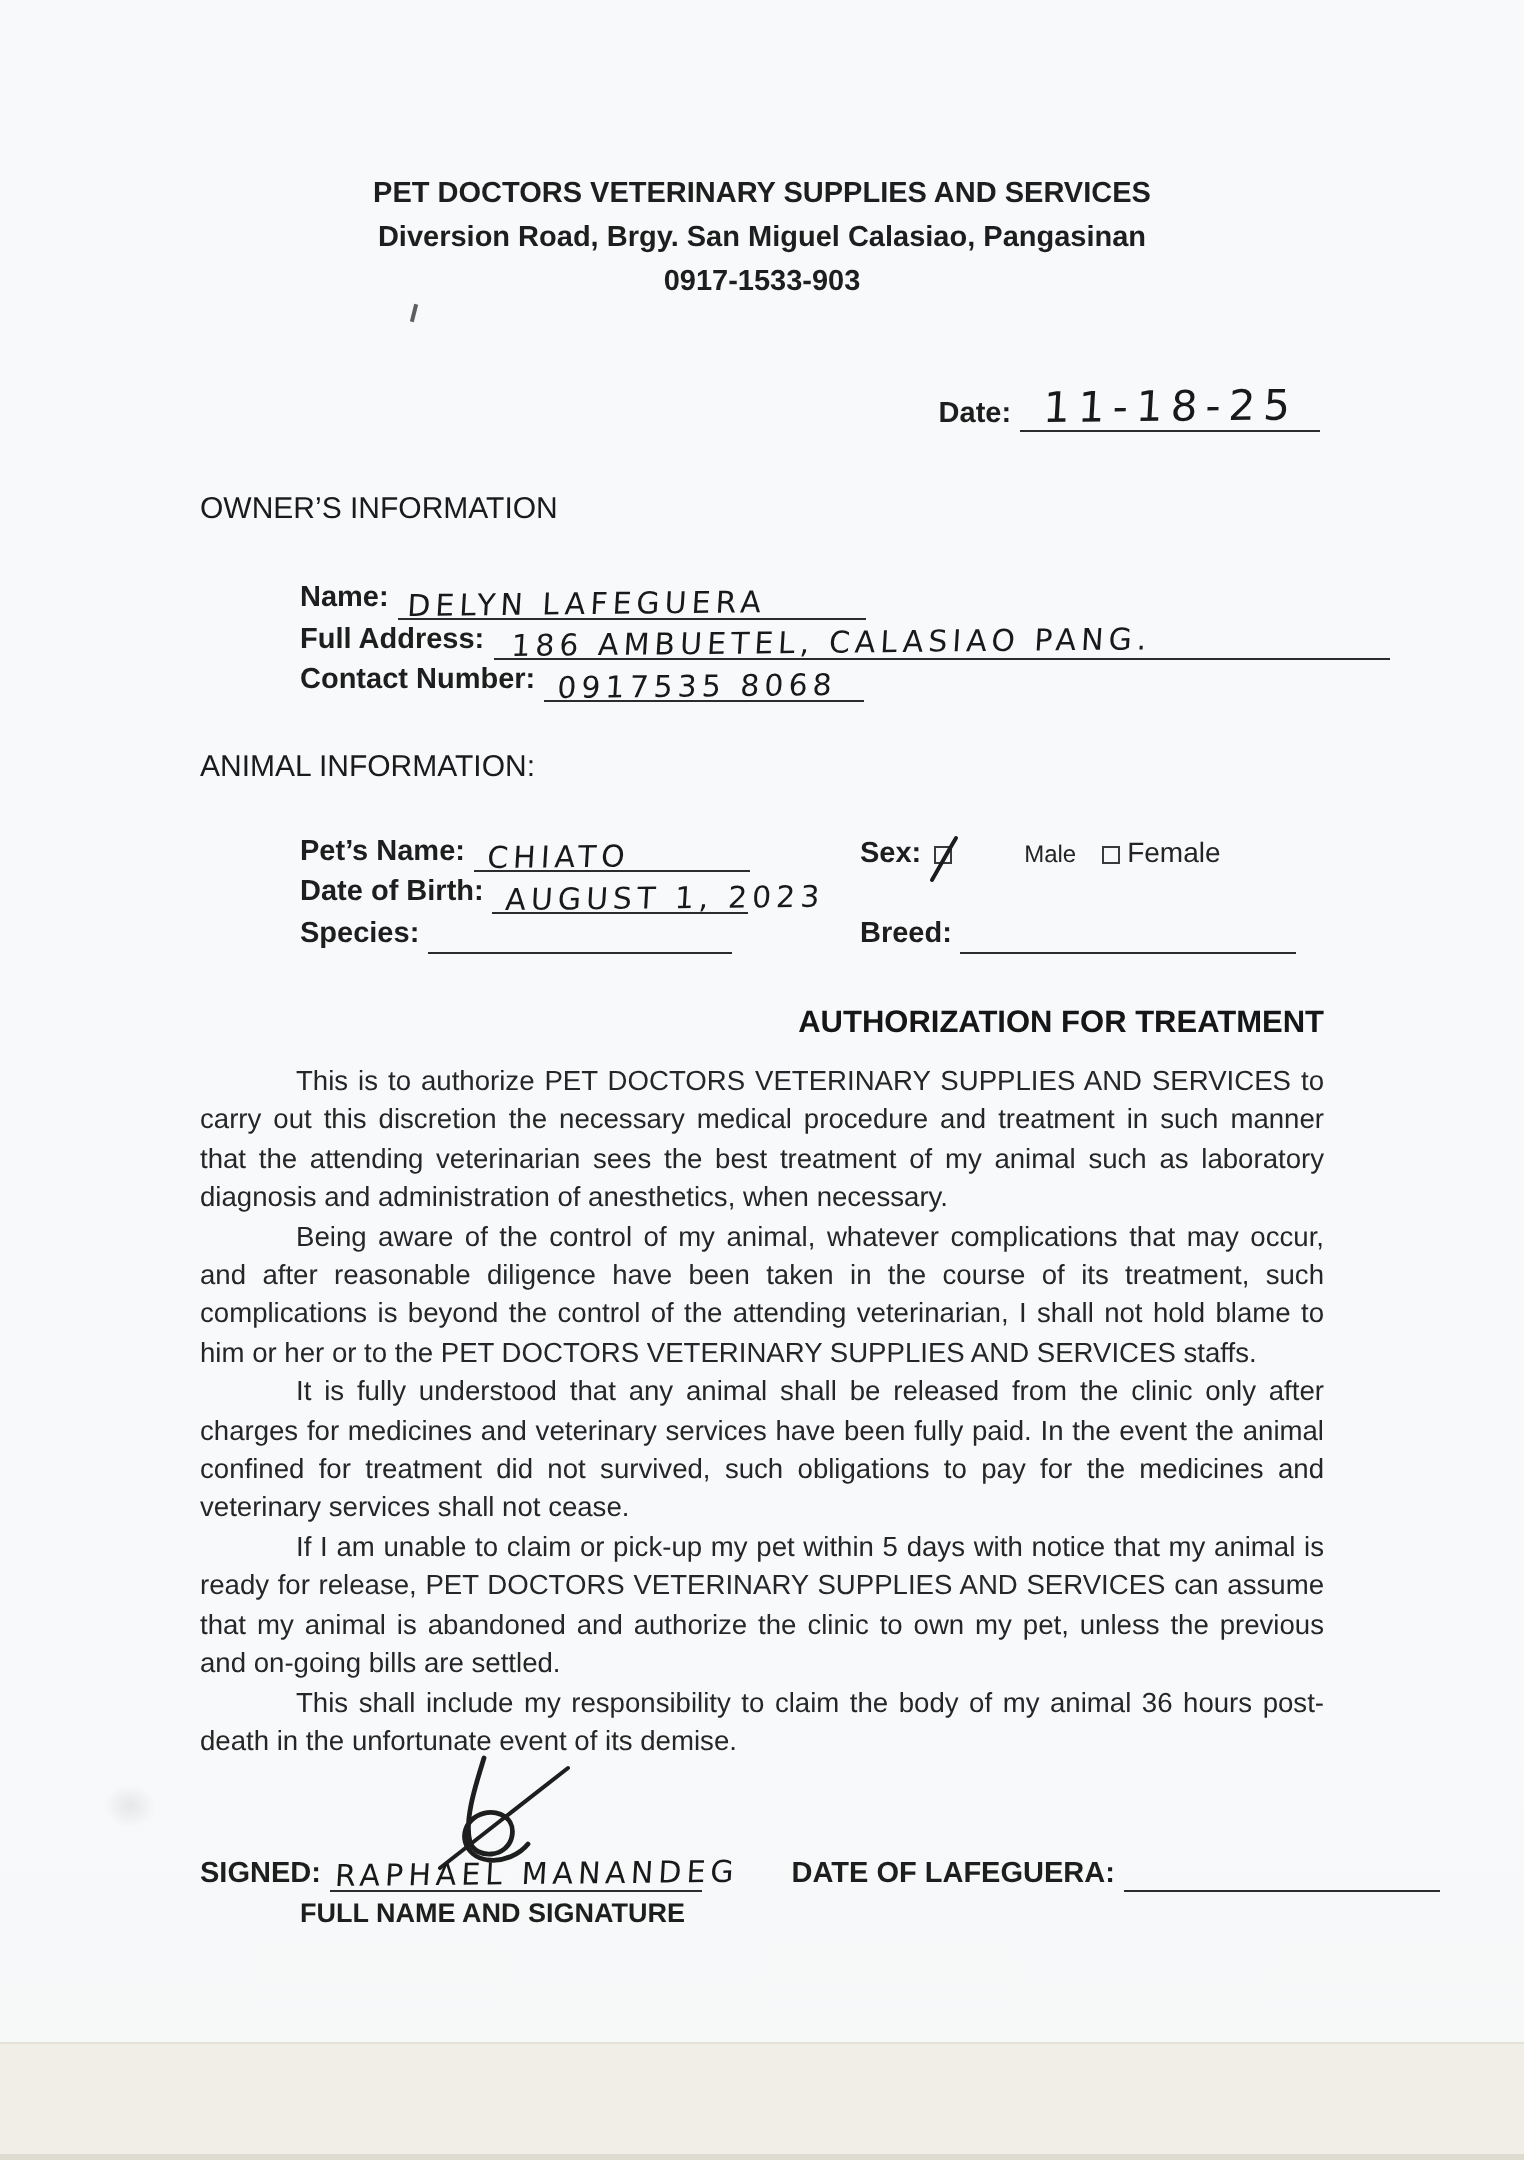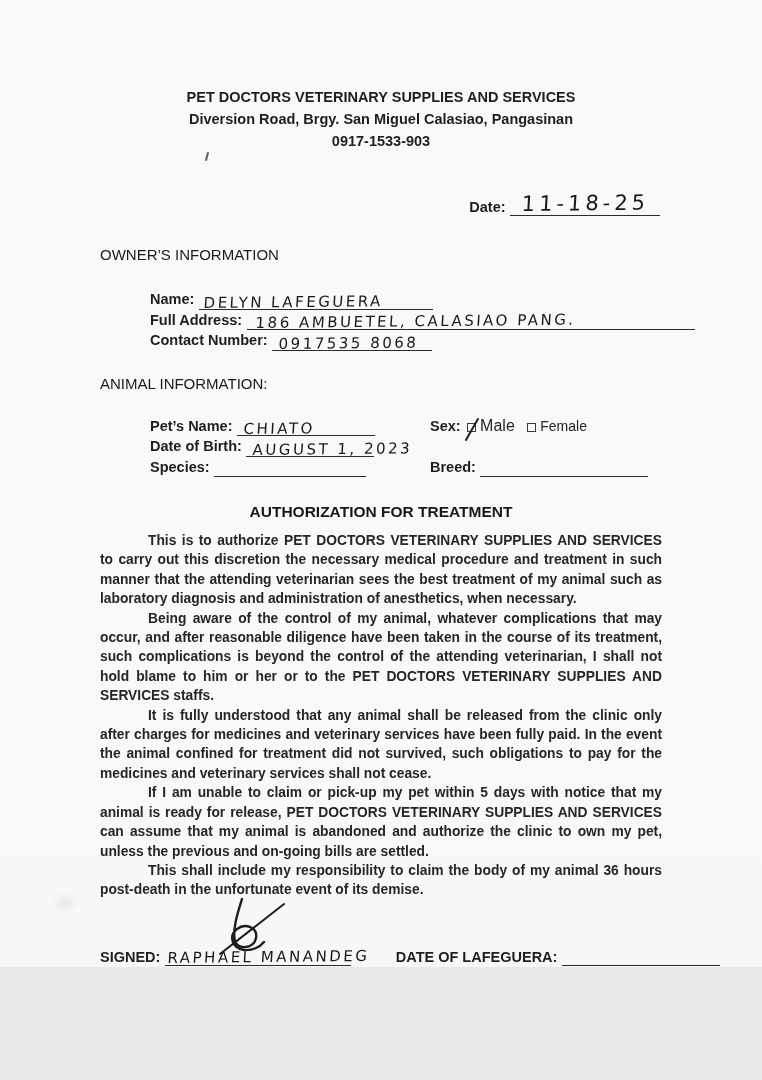--- a/index.html
+++ b/index.html
@@ -1,20 +1,20 @@
 <!DOCTYPE html>
 <html><head>
 <meta charset="utf-8">
 <style>
   * { margin:0; padding:0; box-sizing:border-box; }
   html,body { width:762px; height:1080px; }
   body { font-family:"Liberation Sans", sans-serif; background:#e8e8e8; }
 
   .page {
-    position:relative; width:762px; height:967px; overflow:hidden;
+    position:relative; width:762px; height:1080px; overflow:hidden;
     background:linear-gradient(180deg, #f7f9fa 0%, #f8f9fa 80%, #f6f7f7 100%);
     color:#242424;
   }
   
   .scan-strip { position:absolute; left:0; right:0; top:1021px; height:59px;
     background:#f0eee7; border-top:1px solid #e3e1d8; }
   .scan-strip-line { position:absolute; left:0; right:0; bottom:0; height:3px; background:#dddacf; }
   .smudge { position:absolute; left:52px; top:892px; width:26px; height:22px; border-radius:50%;
     background:radial-gradient(ellipse at center, rgba(150,150,150,.18), rgba(150,150,150,0) 70%); }
 
@@ -47,22 +47,22 @@
   .animal-sec { margin-top:24px; }
   .animal-rows { margin-left:50px; margin-top:24px; position:relative; }
   .a-row { line-height:20.5px; height:20.5px; white-space:nowrap; position:relative; }
   .col-right { position:absolute; left:280px; top:0; white-space:nowrap; }
 
   
   .cbx { display:inline-block; width:9px; height:9px; border:1.2px solid #3a3a3a;
     vertical-align:-1px; position:relative; margin:0 4px 0 2px; }
   .cbx svg { position:absolute; left:-5px; top:-8px; overflow:visible; }
 
-  .auth-title { text-align:center; font-weight:bold; font-size:15.5px; color:#161616; margin-top:26px; }
-  .paras { margin-top:10px;font-weight:bold; }
+  .auth-title { text-align:right; font-weight:bold; font-size:15.5px; color:#161616; margin-top:26px; }
+  .paras { margin-top:10px; }
   .paras p { font-size:13.8px; line-height:19.4px; text-align:justify; text-indent:48px; color:#262626; }
 
   .sig-block { margin-top:48px; position:relative; }
   .sig-scribble { position:absolute; left:98px; top:-52px; }
   .sig-row { white-space:nowrap; }
   .sig-caption { margin-left:50px; margin-top:3px; font-weight:bold; font-size:13.5px; color:#1e1e1e; }
   .gap-lg { display:inline-block; width:36px; }
 
   .pen-tick { position:absolute; left:206px; top:152px; width:2px; height:9px; background:#2a2a2a;
     transform:rotate(14deg); opacity:.75; }
@@ -107,21 +107,21 @@
     <div class="animal-sec">
       <div class="section-title">ANIMAL INFORMATION:</div>
       <div class="animal-rows">
         <div class="a-row">
           <span class="lbl">Pet’s Name:</span>
           <span class="uline" style="width:138px; padding-left:6px;"><span class="hand">CHIATO</span></span>
           <span class="col-right">
             <span class="lbl">Sex:</span>
             <span class="cbx"><svg width="20" height="26">
                   <path d="M3,24 C7,17 12,8 15,3" stroke="#1c1c1c" stroke-width="2" fill="none" stroke-linecap="round"></path>
-                </svg></span><span style="font-size:16px;">Male</span>
+                </svg></span><span style="font-size:12px;margin-left:32px;">Male</span>
             <span class="cbx" style="margin-left:8px;"></span><span style="font-size:14px;margin-top:16px;">Female</span>
           </span>
         </div>
         <div class="a-row">
           <span class="lbl">Date of Birth:</span>
           <span class="uline" style="width:128px; padding-left:6px;"><span class="hand">AUGUST 1, 2023</span></span>
         </div>
         <div class="a-row">
           <span class="lbl">Species:</span>
           <span class="uline" style="width:152px;"><span class="hand"></span></span>
@@ -147,20 +147,21 @@
         <path d="M44,3 C40,16 34,34 37,45 C40,54 56,53 58,42 C60,31 47,27 39,33 C31,39 33,52 46,54 C54,55 62,51 66,46" fill="none" stroke="#1e1e1e" stroke-width="2.4" stroke-linecap="round"></path>
         <path d="M22,58 L86,8" fill="none" stroke="#1e1e1e" stroke-width="2" stroke-linecap="round"></path>
       </svg>
       <div class="sig-row">
         <span class="lbl">SIGNED:</span>
         <span class="uline" style="width:186px; padding-left:2px;"><span class="hand">RAPHAEL MANANDEG</span></span>
         <span class="gap-lg"></span>
         <span class="lbl">DATE OF LAFEGUERA:</span>
         <span class="uline" style="width:158px;"><span class="hand"></span></span>
       </div>
+      <div class="sig-caption">FULL NAME AND SIGNATURE</div>
     </div>
 
   </div>
 
   <div class="smudge"></div>
   <div class="scan-strip">
     <div class="scan-strip-line"></div>
   </div>
 </div>
 

